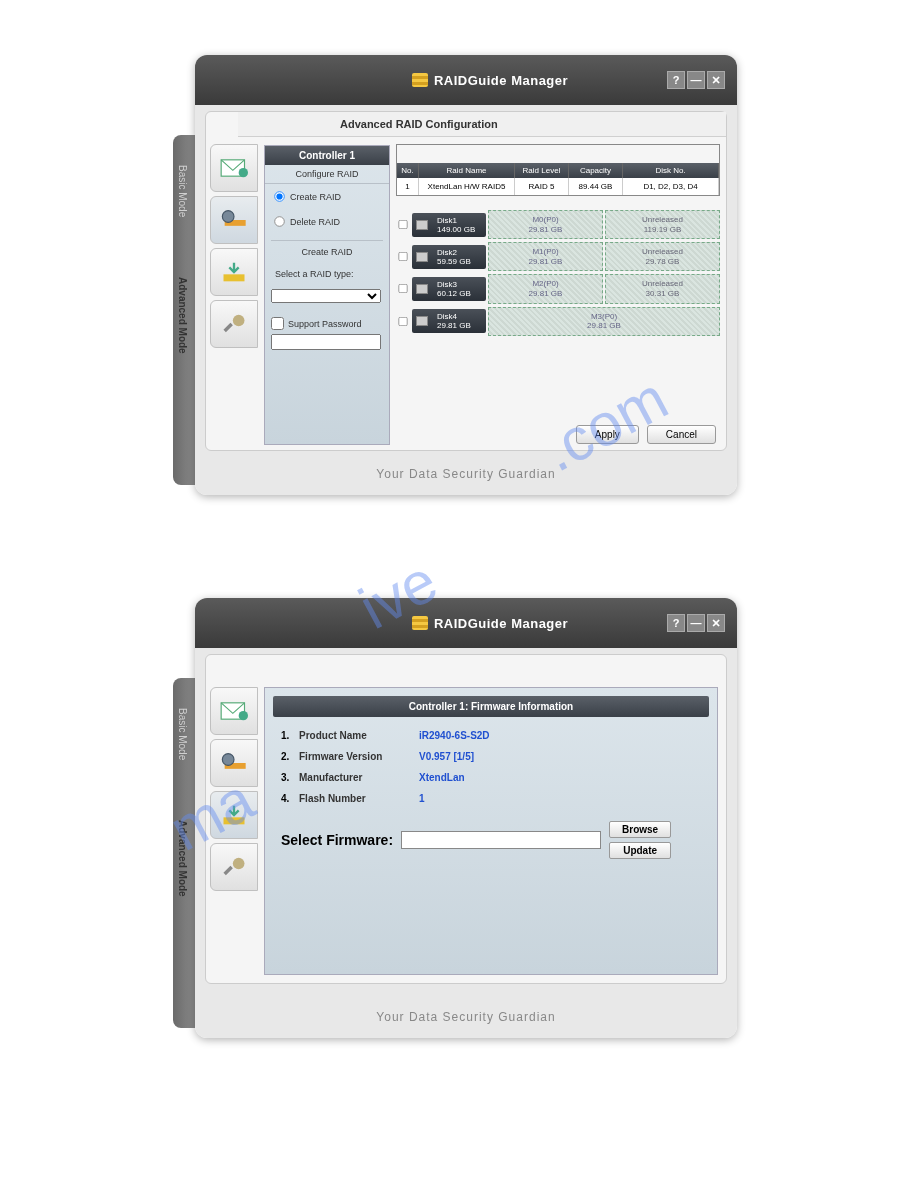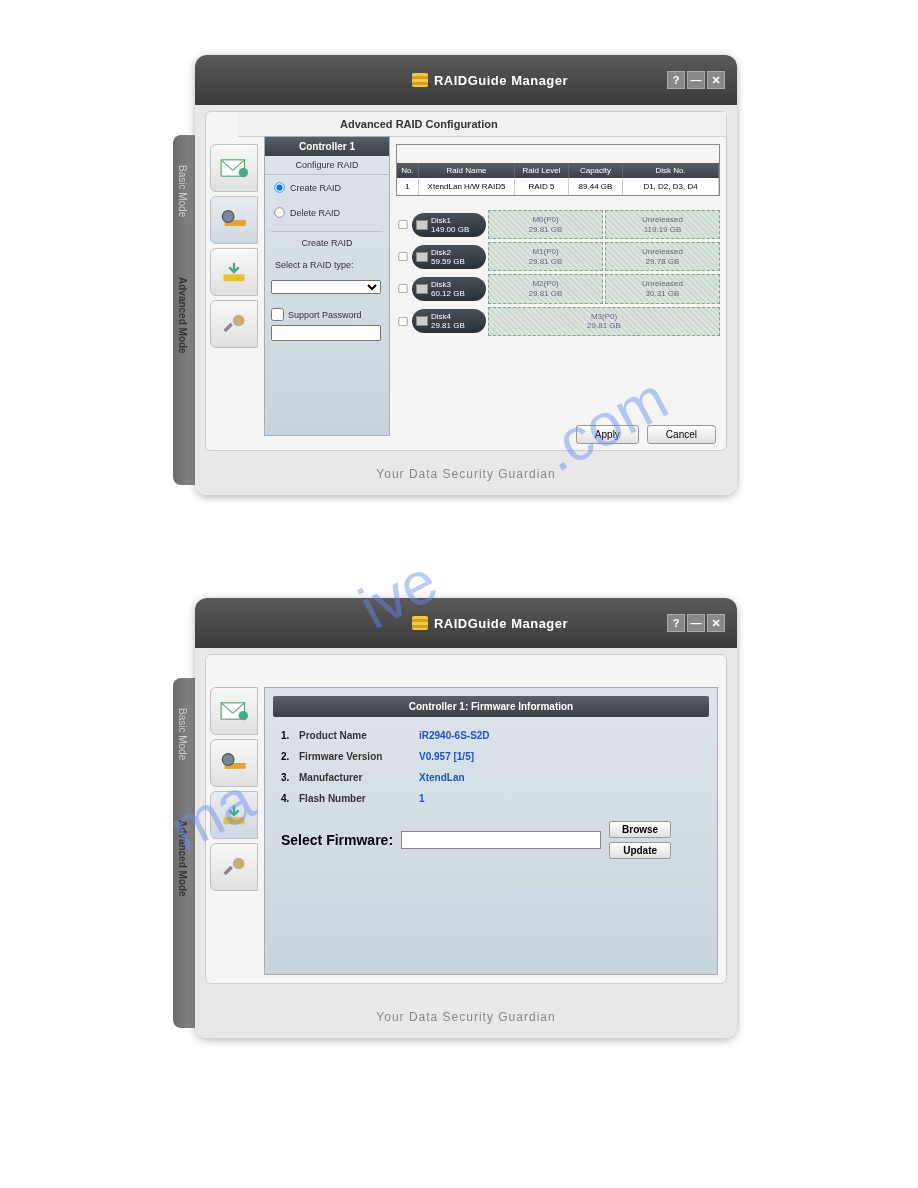--- a/index.html
+++ b/index.html
@@ -56,21 +56,21 @@
   }
   .nav-tab {
     width: 48px; height: 48px; background: linear-gradient(#f8f8f8,#e0e0e0);
     border: 1px solid #c0c0c0; border-radius: 6px 0 0 6px;
     display: flex; align-items: center; justify-content: center; cursor: pointer;
   }
   .nav-tab.active { background: linear-gradient(#e8ecef,#cfd8e0); }
   .nav-icon { width: 28px; height: 24px; }
   
   .left-panel {
-    position: absolute; left: 58px; top: 24px; width: 126px; height: 300px;
+    position: absolute; left: 58px; top: 33px; width: 126px; height: 300px;
     background: linear-gradient(#dce5eb,#c8d4dc); border: 1px solid #aab;
     font-size: 9px; color: #333;
   }
   .lp-header { background: linear-gradient(#5a6068,#3a4048); color:#fff;
                text-align:center; padding:4px; font-weight:bold; font-size:10px; }
   .lp-sub { text-align:center; padding:4px; font-size:9px; border-bottom:1px solid #b8c0c8;}
   .radio-row { padding: 6px 8px; display:flex; align-items:center; gap:4px; }
   .radio-row input { transform: scale(0.8); }
   .lp-box { margin: 4px 6px; padding: 4px; font-size:9px; }
   .lp-select { width: 110px; margin: 2px 6px; font-size:9px; }
@@ -87,21 +87,21 @@
   .rth { background: linear-gradient(#5a6068,#3a4048); color:#fff;
          text-align:center; padding:3px; border-right:1px solid #666;margin-top:18px; }
   .rtd { background:#fff; text-align:center; padding:4px 2px; border-right:1px solid #ccc; }
   
   .disk-grid { margin-top: 14px; display:flex; flex-direction:column; gap:3px; }
   .disk-row { display:grid; grid-template-columns: 14px 74px 1fr 1fr; gap:2px; align-items:center; }
   .disk-row.single { grid-template-columns: 14px 74px 2fr; }
   .disk-chk { transform: scale(0.7); }
   .disk-label {
     background:linear-gradient(#4a5058,#2a3038); color:#fff; font-size:8px;
-    padding:3px 4px; border-radius:12px; display:flex; align-items:center; gap:3px;
+    padding:3px 4px; border-radius:2px; display:flex; align-items:center; gap:9px;
   }
   .disk-ico { width:12px; height:10px; background:#ccc; border:1px solid #888; }
   .disk-part {
     font-size:8px; text-align:center; padding:4px 2px; border:1px dashed #7a8;
     background: repeating-linear-gradient(45deg,#dae5e0,#dae5e0 2px,#cdd8d2 2px,#cdd8d2 4px);
     color:#667; line-height:1.2;
   }
   .disk-part.m { color:#668; }
   
   .action-row { position:absolute; bottom:6px; right:10px; display:flex; gap:8px; }

